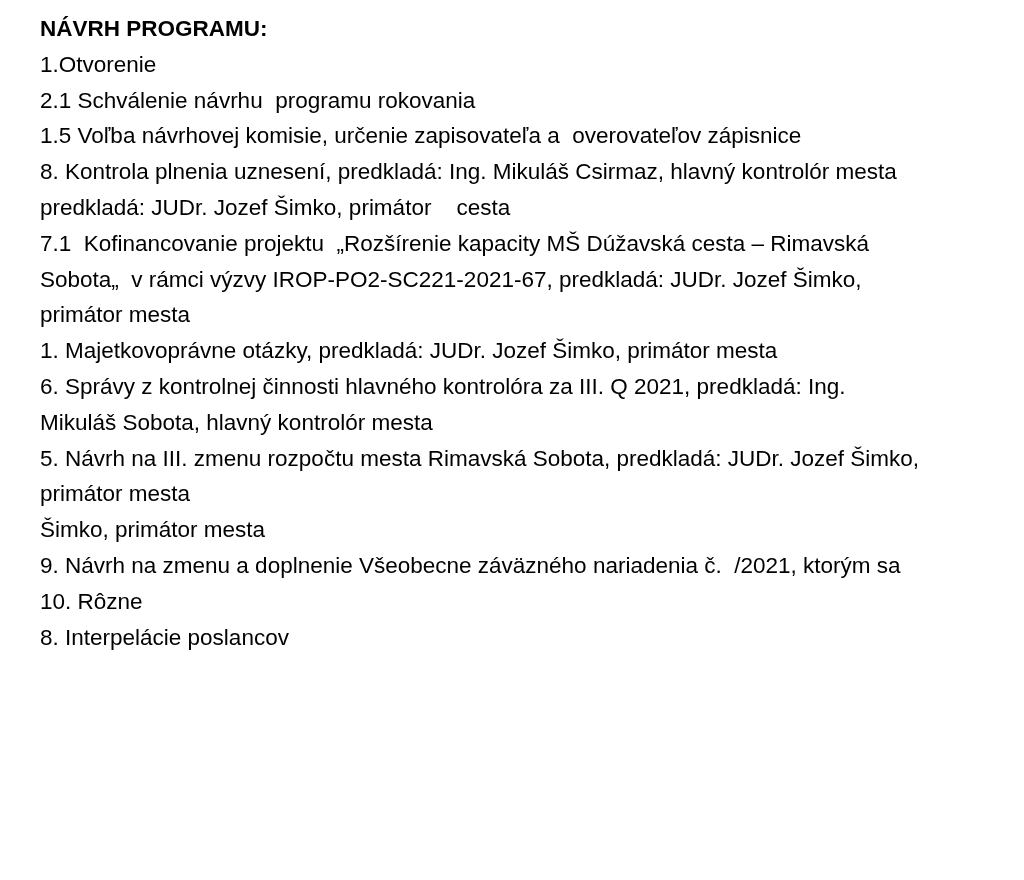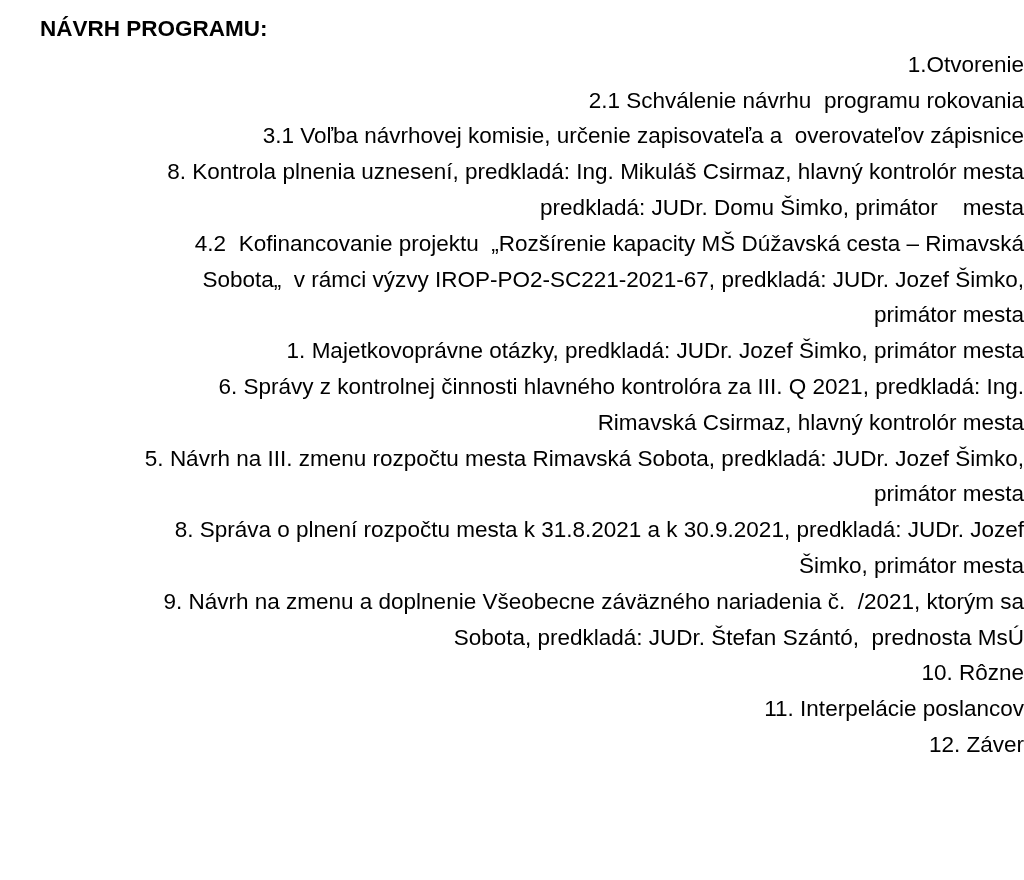--- a/index.html
+++ b/index.html
@@ -21,43 +21,39 @@
     padding: 11px 0 0 40px;
     font-size: 22.5px;
     line-height: 35.8px;
   }
   .heading {
     font-weight: bold;
     white-space: pre;
   }
   .line {
     white-space: pre;
-    text-align: right;
   }
 </style>
 </head>
 <body>
 
 <div class="doc">
   <div class="heading">NÁVRH PROGRAMU:</div>
   <div>
       <div class="line">1.Otvorenie</div>
       <div class="line">2.1 Schválenie návrhu  programu rokovania</div>
-      <div class="line">3.1 Voľba návrhovej komisie, určenie zapisovateľa a  overovateľov zápisnice</div>
+      <div class="line">1.5 Voľba návrhovej komisie, určenie zapisovateľa a  overovateľov zápisnice</div>
       <div class="line">8. Kontrola plnenia uznesení, predkladá: Ing. Mikuláš Csirmaz, hlavný kontrolór mesta</div>
-      <div class="line">predkladá: JUDr. Domu Šimko, primátor    mesta</div>
-      <div class="line">4.2  Kofinancovanie projektu  „Rozšírenie kapacity MŠ Dúžavská cesta – Rimavská</div>
+      <div class="line">predkladá: JUDr. Jozef Šimko, primátor    cesta</div>
+      <div class="line">7.1  Kofinancovanie projektu  „Rozšírenie kapacity MŠ Dúžavská cesta – Rimavská</div>
       <div class="line">Sobota„  v rámci výzvy IROP-PO2-SC221-2021-67, predkladá: JUDr. Jozef Šimko,</div>
       <div class="line">primátor mesta</div>
       <div class="line">1. Majetkovoprávne otázky, predkladá: JUDr. Jozef Šimko, primátor mesta</div>
       <div class="line">6. Správy z kontrolnej činnosti hlavného kontrolóra za III. Q 2021, predkladá: Ing.</div>
-      <div class="line">Rimavská Csirmaz, hlavný kontrolór mesta</div>
+      <div class="line">Mikuláš Sobota, hlavný kontrolór mesta</div>
       <div class="line">5. Návrh na III. zmenu rozpočtu mesta Rimavská Sobota, predkladá: JUDr. Jozef Šimko,</div>
       <div class="line">primátor mesta</div>
-      <div class="line">8. Správa o plnení rozpočtu mesta k 31.8.2021 a k 30.9.2021, predkladá: JUDr. Jozef</div>
       <div class="line">Šimko, primátor mesta</div>
       <div class="line">9. Návrh na zmenu a doplnenie Všeobecne záväzného nariadenia č.  /2021, ktorým sa</div>
-      <div class="line">Sobota, predkladá: JUDr. Štefan Szántó,  prednosta MsÚ</div>
       <div class="line">10. Rôzne</div>
-      <div class="line">11. Interpelácie poslancov</div>
-      <div class="line">12. Záver</div>
+      <div class="line">8. Interpelácie poslancov</div>
     </div>
 </div>
 
 </body></html>

